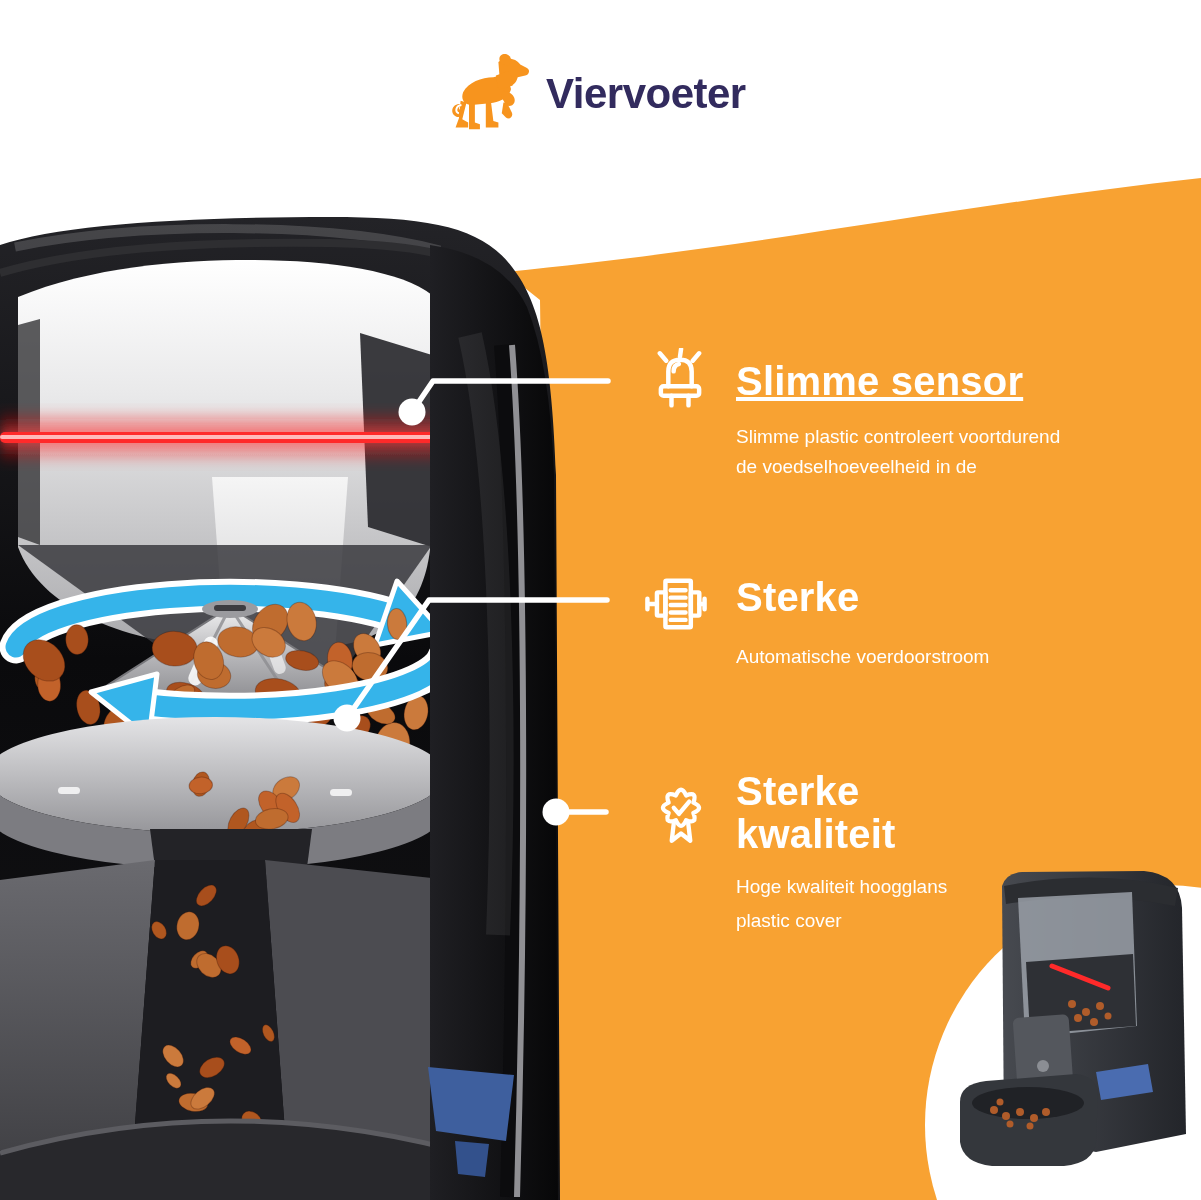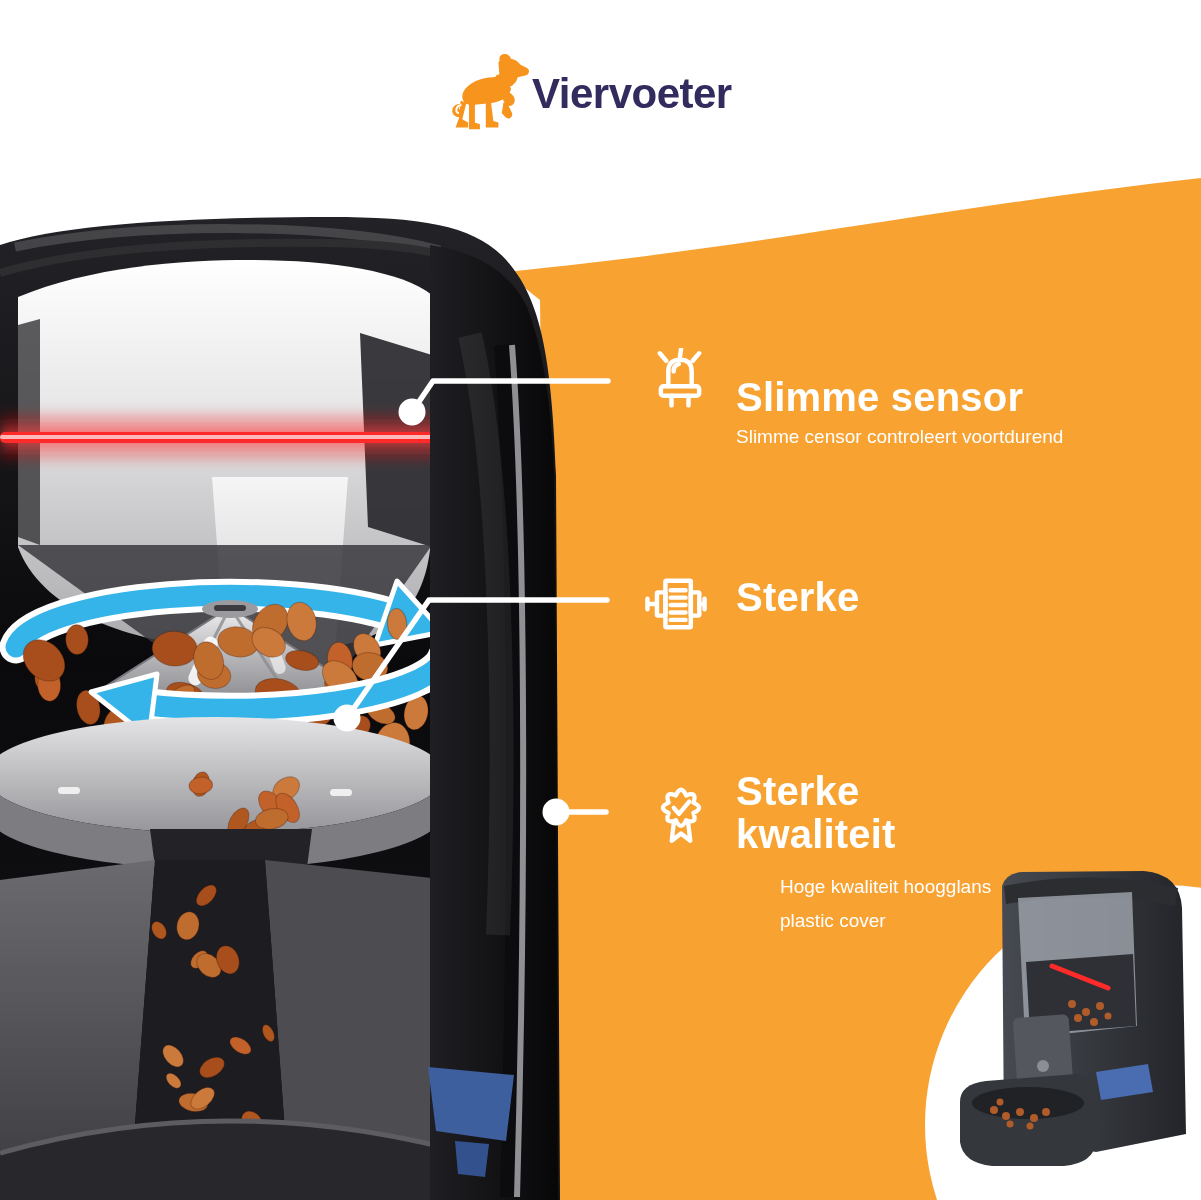--- a/index.html
+++ b/index.html
@@ -1,29 +1,29 @@
 <!DOCTYPE html>
 <html style="--accent-orange: #F8A232; --logo-orange: #F7941E; --logo-text: #322B5E; --heading-text: #FFFFFF; --body-text: #FFFFFF; --laser-red: #FF2A2A; --arrow-blue: #35B4EA; --kibble-brown: #B5612D; --housing-black: #101013;"><head>
 <meta charset="utf-8">
 <style>
   html,body{margin:0;padding:0;background:#fff;}
   #canvas{position:relative;width:1201px;height:1200px;overflow:hidden;background:#fff;
           font-family:"Liberation Sans",sans-serif;}
   svg{display:block;}
   .abs{position:absolute;}
   
-  #logo{left:448px;top:52px;display:flex;align-items:center;}
+  #logo{left:448px;top:52px;display:flex;align-items:center;gap:14px;}
   #logo .brand-text{font-size:42px;font-weight:700;letter-spacing:-0.5px;color:var(--logo-text,#322B5E);}
   
   .feature-title{font-weight:700;font-size:40px;line-height:43px;color:var(--heading-text,#fff);letter-spacing:.2px;}
   .feature-body{font-size:19px;line-height:30px;color:var(--body-text,#fff);font-weight:400;}
-  .feature-body.wide{line-height:34px;margin-left:44px;}
+  .feature-body.wide{line-height:34px;}
   .icon-box svg{stroke:#fff;fill:none;stroke-width:4.2;stroke-linecap:round;stroke-linejoin:round;}
   
-  #f1-icon{left:646px;top:348px;} #f1-title{left:736px;top:376px;} #f1-body{left:736px;top:422px;}
+  #f1-icon{left:646px;top:348px;} #f1-title{left:736px;top:360px;text-decoration:underline;} #f1-body{left:736px;top:422px;}
   #f2-icon{left:640px;top:568px;} #f2-title{left:736px;top:576px;} #f2-body{left:736px;top:642px;}
   #f3-icon{left:648px;top:778px;} #f3-title{left:736px;top:770px;} #f3-body{left:736px;top:870px;}
 </style>
 </head>
 <body>
 
 <div id="canvas">
 
   <svg class="abs" style="left:0;top:0" width="1201" height="1200" viewBox="0 0 1201 1200">
     <path d="M505,272 C760,247 950,206 1201,178 L1201,1200 L552,1200 L540,300 Z" style="fill:var(--accent-orange,#F8A232)"></path>
@@ -266,34 +266,38 @@
     <svg width="68" height="68" viewBox="0 0 64 64">
       <path d="M21,36 L21,22 Q21,11 32,11 Q43,11 43,22 L43,36"></path>
       <path d="M26,22 Q26,16 31,15"></path>
       <rect x="14" y="36" width="36" height="9" rx="2.5"></rect>
       <path d="M24,45 L24,54 M40,45 L40,54"></path>
       <path d="M13,5 L19,12 M33,1 L32,8 M50,5 L44,12"></path>
     </svg>
   </div>
   <div id="f1-title" class="abs feature-title">Slimme sensor</div>
   <div id="f1-body" class="abs feature-body">
-    <div>Slimme censor controleert voortdurend</div>
+    <div>Slimme plastic controleert voortdurend</div>
+    <div>de voedselhoeveelheid in de</div>
   </div>
 
   <div id="f2-icon" class="abs icon-box">
     <svg width="72" height="72" viewBox="0 0 68 68">
       <rect x="24" y="12" width="24" height="44" rx="1"></rect>
       <path d="M29,21 H43 M29,28 H43 M29,35 H43 M29,42 H43 M29,49 H43"></path>
       <rect x="16" y="23" width="8" height="22" rx="1"></rect>
       <path d="M16,34 H7 M7,29 V39"></path>
       <rect x="48" y="23" width="8" height="22" rx="1"></rect>
       <path d="M56,34 H61 M61,29 V39"></path>
     </svg>
   </div>
   <div id="f2-title" class="abs feature-title">Sterke</div>
+  <div id="f2-body" class="abs feature-body">
+    <div>Automatische voerdoorstroom</div>
+  </div>
 
   <div id="f3-icon" class="abs icon-box">
     <svg width="66" height="74" viewBox="0 0 64 64">
       <path d="M44,20 Q55,25 44,30 Q48.3,41.3 37,37 Q32,48 27,37 Q15.7,41.3 20,30 Q9,25 20,20 Q15.7,8.7 27,13 Q32,2 37,13 Q48.3,8.7 44,20 Z"></path>
       <path d="M25,25 L30,31 L40,19"></path>
       <path d="M25,40 L23,57 L32,50 L41,57 L39,40"></path>
     </svg>
   </div>
   <div id="f3-title" class="abs feature-title">
     <div>Sterke</div>

